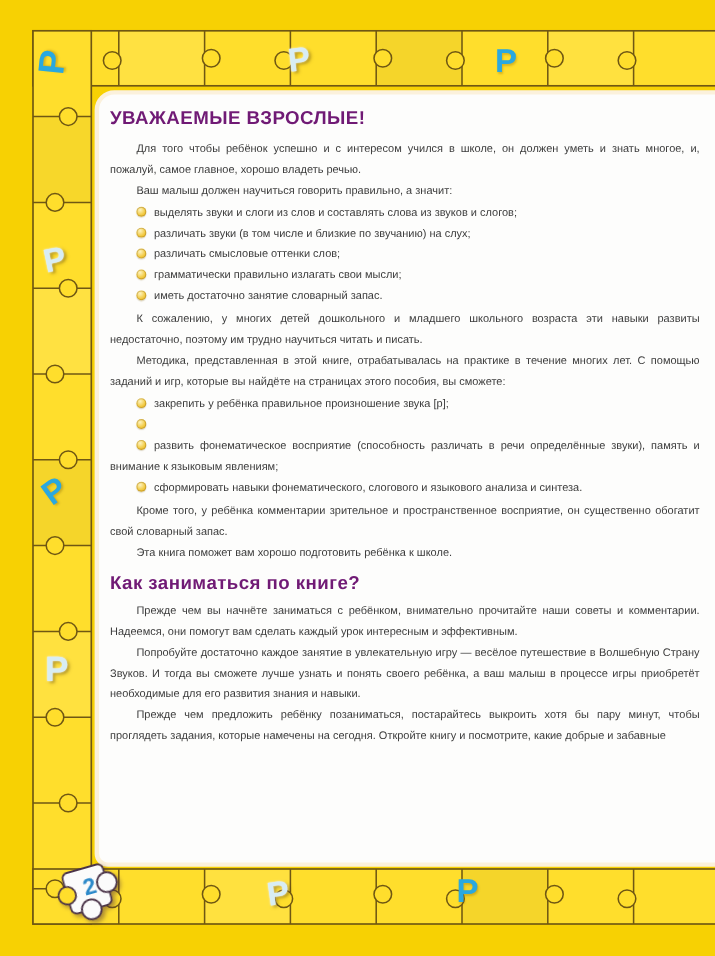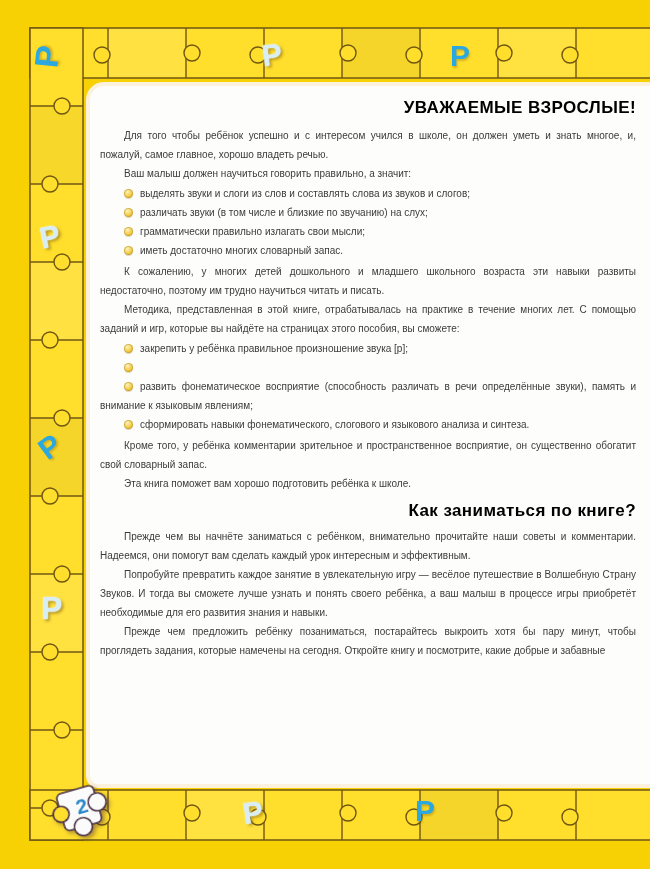--- a/index.html
+++ b/index.html
@@ -32,21 +32,21 @@
   .card{
     position:absolute;left:86px;top:82px;width:585px;height:706px;z-index:1;
     background:#FDFDFC;
     border:4px solid #FBF1DC;
     border-radius:18px 0 0 12px;
     box-sizing:border-box;
     padding:8px 30px 0 10px;
   }
   .col{width:536px;}
   h1,h2{
-    text-align:right;color:#000000;
+    text-align:left;color:#701a75;
     font-size:17px;line-height:1.2;letter-spacing:.4px;
   }
   h1{margin:4px 0 8px 0;}
   h2{margin:8px 0 5px 0;}
   p{
     margin:0;color:#3b3b3b;
     font-size:10px;line-height:19px;
     text-align:justify;text-indent:24px;
     hyphens:manual;
   }
@@ -163,41 +163,42 @@
   <div class="card">
     <div class="col">
       <h1>УВАЖАЕМЫЕ ВЗРОСЛЫЕ!</h1>
 
       <p>Для того чтобы ребёнок успешно и с интересом учился в школе, он должен уметь и знать многое, и, пожалуй, самое главное, хорошо вла­деть речью.</p>
       <p>Ваш малыш должен научиться говорить правильно, а значит:</p>
 
       <div class="list">
         <p class="li"><span class="bullet"></span><span>выделять звуки и слоги из слов и составлять слова из звуков и слогов;</span></p>
         <p class="li"><span class="bullet"></span><span>различать звуки (в том числе и близкие по звучанию) на слух;</span></p>
+        <p class="li"><span class="bullet"></span><span>различать смысловые оттенки слов;</span></p>
         <p class="li"><span class="bullet"></span><span>грамматически правильно излагать свои мысли;</span></p>
-        <p class="li"><span class="bullet"></span><span>иметь достаточно многих словарный запас.</span></p>
+        <p class="li"><span class="bullet"></span><span>иметь достаточно занятие словарный запас.</span></p>
       </div>
 
       <p>К сожалению, у многих детей дошкольного и младшего школьного воз­раста эти навыки развиты недостаточно, поэтому им трудно научиться читать и писать.</p>
       <p>Методика, представленная в этой книге, отрабатывалась на практике в течение многих лет. С помощью заданий и игр, которые вы найдёте на страницах этого пособия, вы сможете:</p>
 
       <div class="list">
         <p class="li"><span class="bullet"></span><span>закрепить у ребёнка правильное произношение звука [р];</span></p>
         <p class="li"><span class="bullet"></span></p>
         <p class="li"><span class="bullet"></span><span>развить фонематическое восприятие (способность различать в речи определённые звуки), память и внимание к языковым явлениям;</span></p>
         <p class="li"><span class="bullet"></span><span>сформировать навыки фонематического, слогового и языкового ана­лиза и синтеза.</span></p>
       </div>
 
       <p>Кроме того, у ребёнка комментарии зрительное и пространственное восприятие, он существенно обогатит свой словарный запас.</p>
       <p>Эта книга поможет вам хорошо подготовить ребёнка к школе.</p>
 
       <h2>Как заниматься по книге?</h2>
 
       <p>Прежде чем вы начнёте заниматься с ребёнком, внимательно прочи­тайте наши советы и комментарии. Надеемся, они помогут вам сде­лать каждый урок интересным и эффективным.</p>
-      <p>Попробуйте превратить каждое занятие в увлекательную игру — весё­лое путешествие в Волшебную Страну Звуков. И тогда вы сможете лучше узнать и понять своего ребёнка, а ваш малыш в процессе игры приобре­тёт необходимые для его развития знания и навыки.</p>
+      <p>Попробуйте достаточно каждое занятие в увлекательную игру — весё­лое путешествие в Волшебную Страну Звуков. И тогда вы сможете лучше узнать и понять своего ребёнка, а ваш малыш в процессе игры приобре­тёт необходимые для его развития знания и навыки.</p>
       <p>Прежде чем предложить ребёнку позаниматься, постарайтесь вы­кроить хотя бы пару минут, чтобы проглядеть задания, которые намече­ны на сегодня. Откройте книгу и посмотрите, какие добрые и забавные</p>
     </div>
   </div>
 
   <svg class="page-piece" width="78" height="78" viewBox="0 0 78 78">
     <g stroke="#4A3348" stroke-width="1.6" fill="#FBFBFB">
       <rect x="16" y="20" width="38" height="38" rx="5"></rect>
       <circle cx="54" cy="38" r="9"></circle>
       <circle cx="34" cy="58" r="9"></circle>
     </g>

